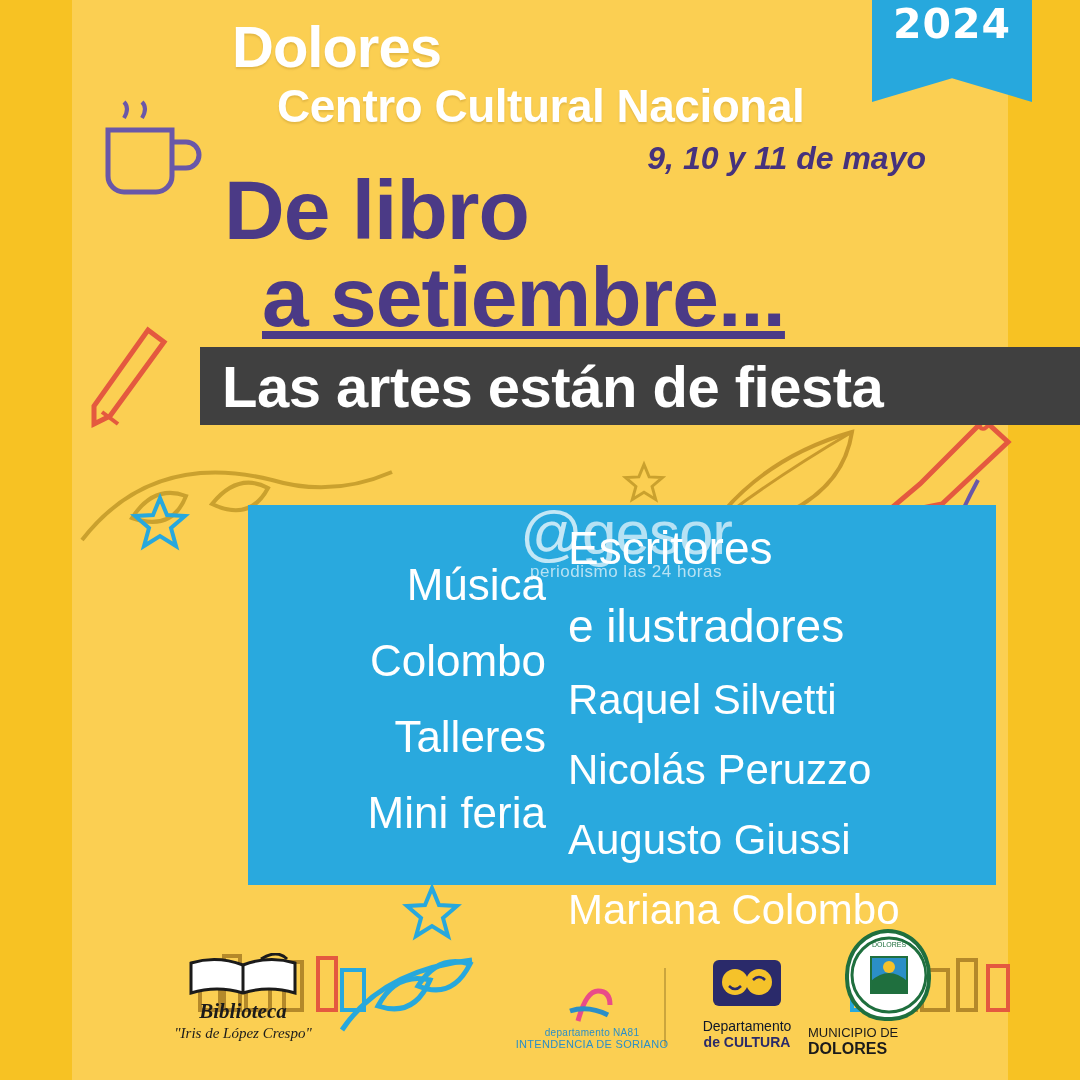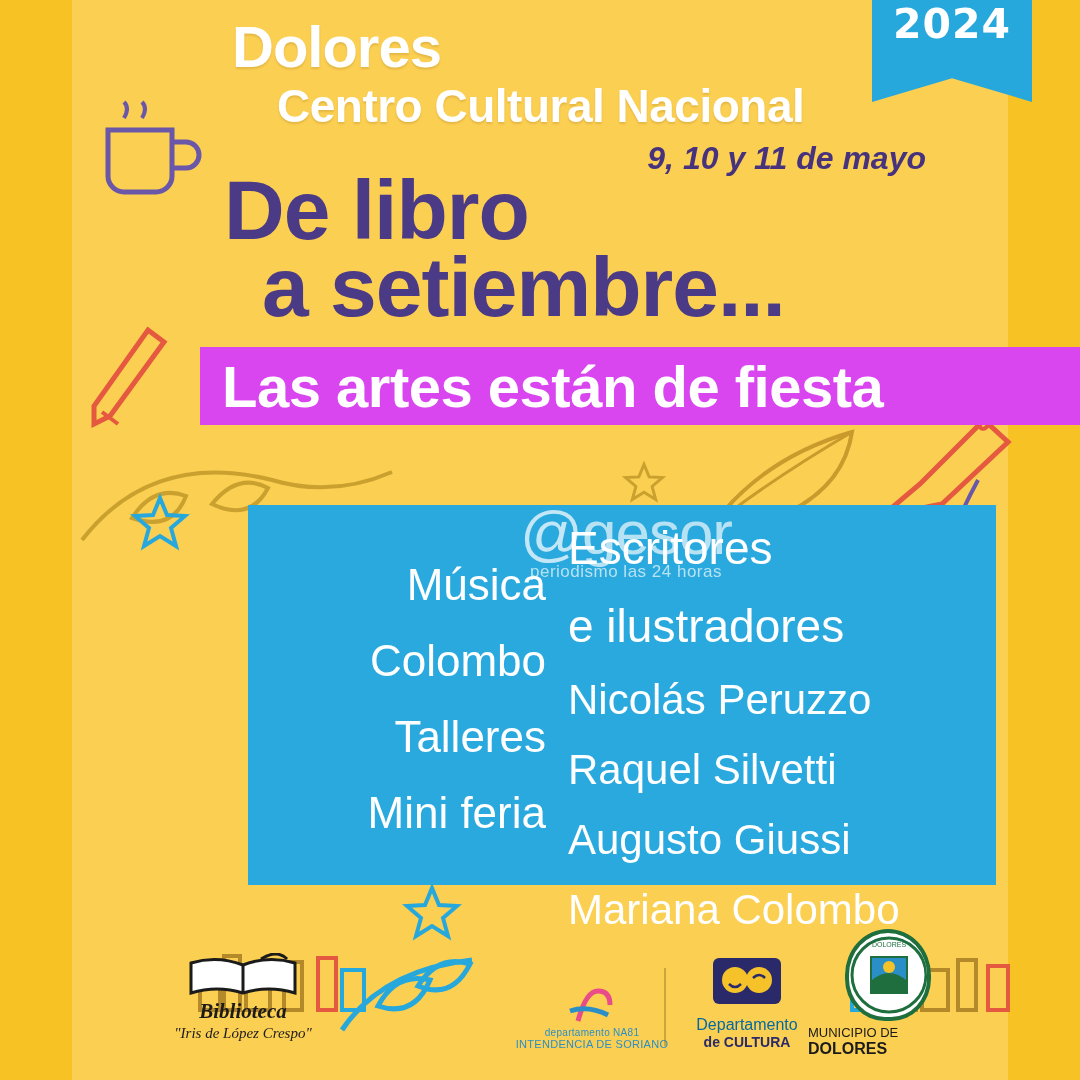--- a/index.html
+++ b/index.html
@@ -67,27 +67,27 @@
 
   .h-big1, .h-big2 {
     position: absolute;
     color: #4b3a86;
     font-weight: bold;
     font-size: 84px;
     line-height: 84px;
     letter-spacing: -1px;
   }
   .h-big1 { left: 152px; top: 168px; }
-  .h-big2 { left: 190px; top: 245px; }
+  .h-big2 { left: 190px; top: 255px; text-decoration: underline; }
 
   .pink-band {
     position: absolute;
     left: 128px; top: 347px;
     width: 880px; height: 78px;
-    background: #d946ef;
+    background: #404040;
     display: flex; align-items: center;
   }
   .pink-band span {
     color: #fff; font-weight: bold; font-size: 58px;
     margin-left: 22px; letter-spacing: -0.5px;
   }
 
   
   .blue-panel {
     position: absolute;
@@ -151,21 +151,21 @@
   .logo-soriano .s-name {
     color: #e94c89; font-weight: bold; font-size: 30px; letter-spacing: 1px;
   }
   .logo-soriano .s-sub1 { color: #2b8fc7; font-size: 10px; letter-spacing: .3px; }
   .logo-soriano .s-sub2 { color: #2b8fc7; font-size: 11px; letter-spacing: .3px; }
 
   .logo-cultura {
     position: absolute; left: 600px; bottom: 30px;
     width: 150px; text-align: center;
   }
-  .logo-cultura .c-sub1 { color: #0369a1; font-size: 16px; }
+  .logo-cultura .c-sub1 { color: #0f172a; font-size: 14px; }
   .logo-cultura .c-sub2 { color: #2a2a6a; font-size: 14px; font-weight: bold; }
 
   .logo-municipio {
     position: absolute; right: 40px; bottom: 22px;
     width: 160px; text-align: left;
   }
   .logo-municipio .m-sub1 { color: #1b1b1b; font-size: 13px; }
   .logo-municipio .m-sub2 { color: #1b1b1b; font-size: 16px; font-weight: bold; }
 
   .shield {
@@ -285,22 +285,22 @@
     <div class="blue-panel">
       <div class="col-left">
         <div>Música</div>
         <div>Colombo</div>
         <div>Talleres</div>
         <div>Mini feria</div>
       </div>
       <div class="col-right">
         <div class="title">Escritores</div>
         <div class="title">e ilustradores</div>
+        <div class="name">Raquel Silvetti</div>
         <div class="name">Nicolás Peruzzo</div>
-        <div class="name">Raquel Silvetti</div>
         <div class="name">Augusto Giussi</div>
         <div class="name">Mariana Colombo</div>
       </div>
     </div>
 
     <div class="watermark">
       <div class="wm-top">
         <span class="at">@</span><span>gesor</span>
       </div>
       <div class="wm-sub">periodismo las 24 horas</div>

